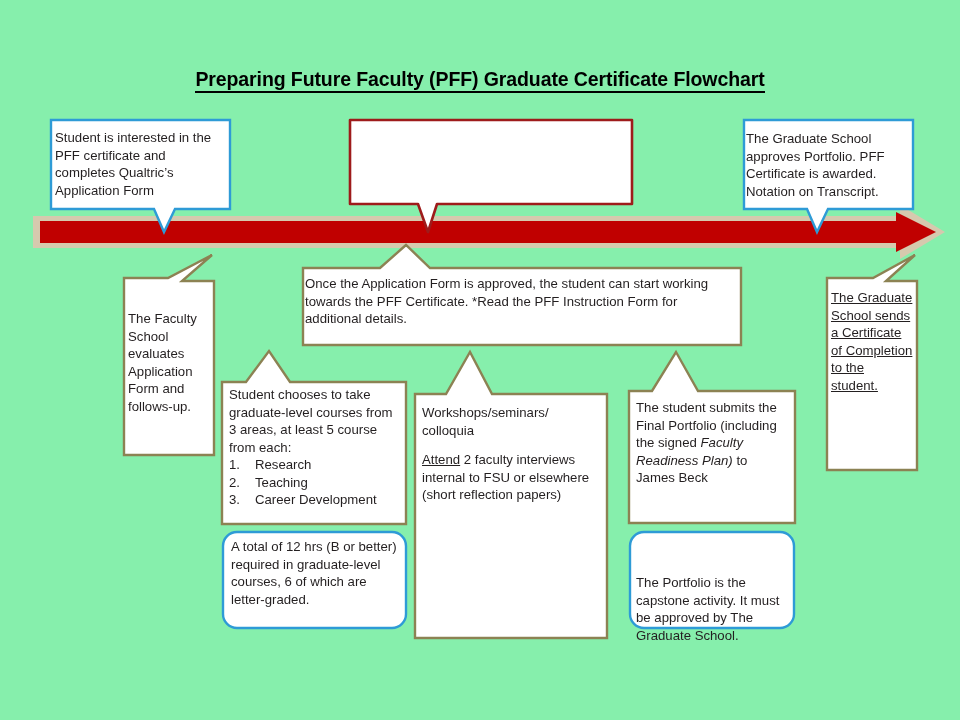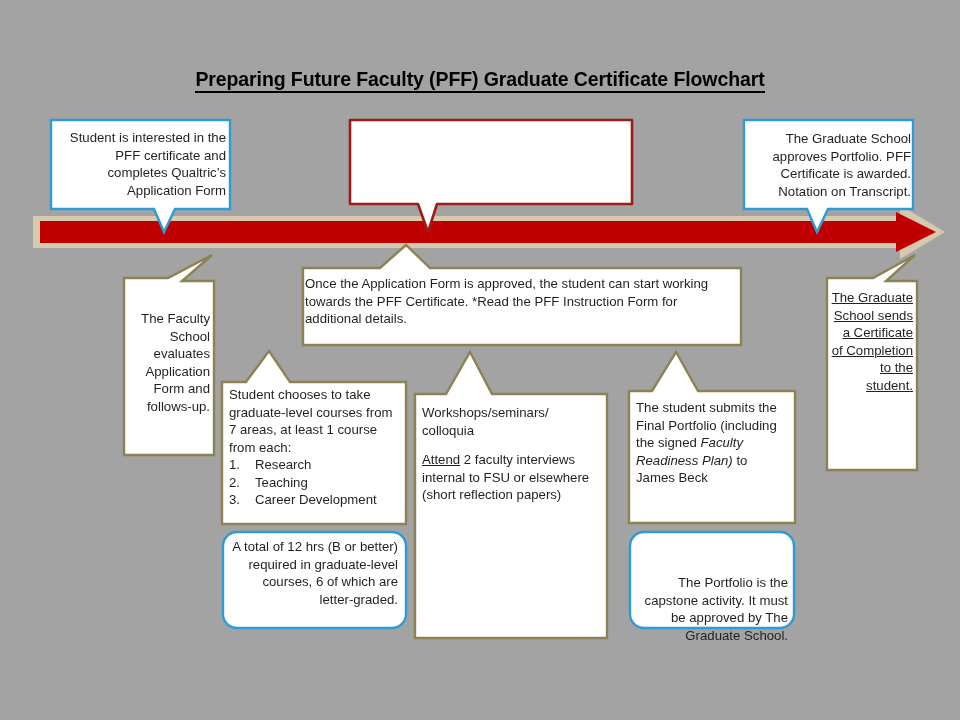--- a/index.html
+++ b/index.html
@@ -9,21 +9,21 @@
   }
   body {
     font-family: "Liberation Sans", sans-serif;
     color: #231f20;
   }
   #canvas {
     position: relative;
     width: 960px;
     height: 720px;
     overflow: hidden;
-    background: #a3a3a3;
+    background: #86efac;
   }
 
   
   #title {
     position: absolute;
     left: 0;
     top: 68px;
     width: 960px;
     text-align: center;
     font-size: 19.5px;
@@ -46,21 +46,21 @@
   }
 
   
   .callout-text {
     position: absolute;
     box-sizing: border-box;
     font-size: 13.2px;
     line-height: 1.33;
     color: #231f20;
   }
-  .ctr { text-align: right; }
+  .ctr { text-align: left; }
   .lft { text-align: left; }
 
   .ol-list {
     margin: 0;
     padding: 0;
     list-style: none;
   }
   .ol-list li {
     display: flex;
   }
@@ -138,21 +138,21 @@
 
   <div class="callout-text ctr" style="left:746px; top:130px; width:165px;">The Graduate School approves Portfolio. PFF Certificate is awarded. Notation on Transcript.</div>
 
   <div class="callout-text ctr" style="left:128px; top:310px; width:82px;">The Faculty School evaluates Application Form and follows-up.</div>
 
   <div class="callout-text lft" style="left:305px; top:275px; width:410px;">Once the Application Form is approved, the student can start working towards the PFF Certificate. *Read the PFF Instruction Form for additional details.</div>
 
   <div class="callout-text ctr" style="left:831px; top:289px; width:82px;text-decoration:underline;">The Graduate School sends a Certificate of Completion to the student.</div>
 
   <div class="callout-text lft" style="left:229px; top:386px; width:173px;">
-    <div>Student chooses to take graduate-level courses from 7 areas, at least 1 course from each:</div>
+    <div>Student chooses to take graduate-level courses from 3 areas, at least 5 course from each:</div>
     <ul class="ol-list">
       <li>
         <span class="num">1.</span>
         <span>Research</span>
       </li>
       <li>
         <span class="num">2.</span>
         <span>Teaching</span>
       </li>
       <li>

